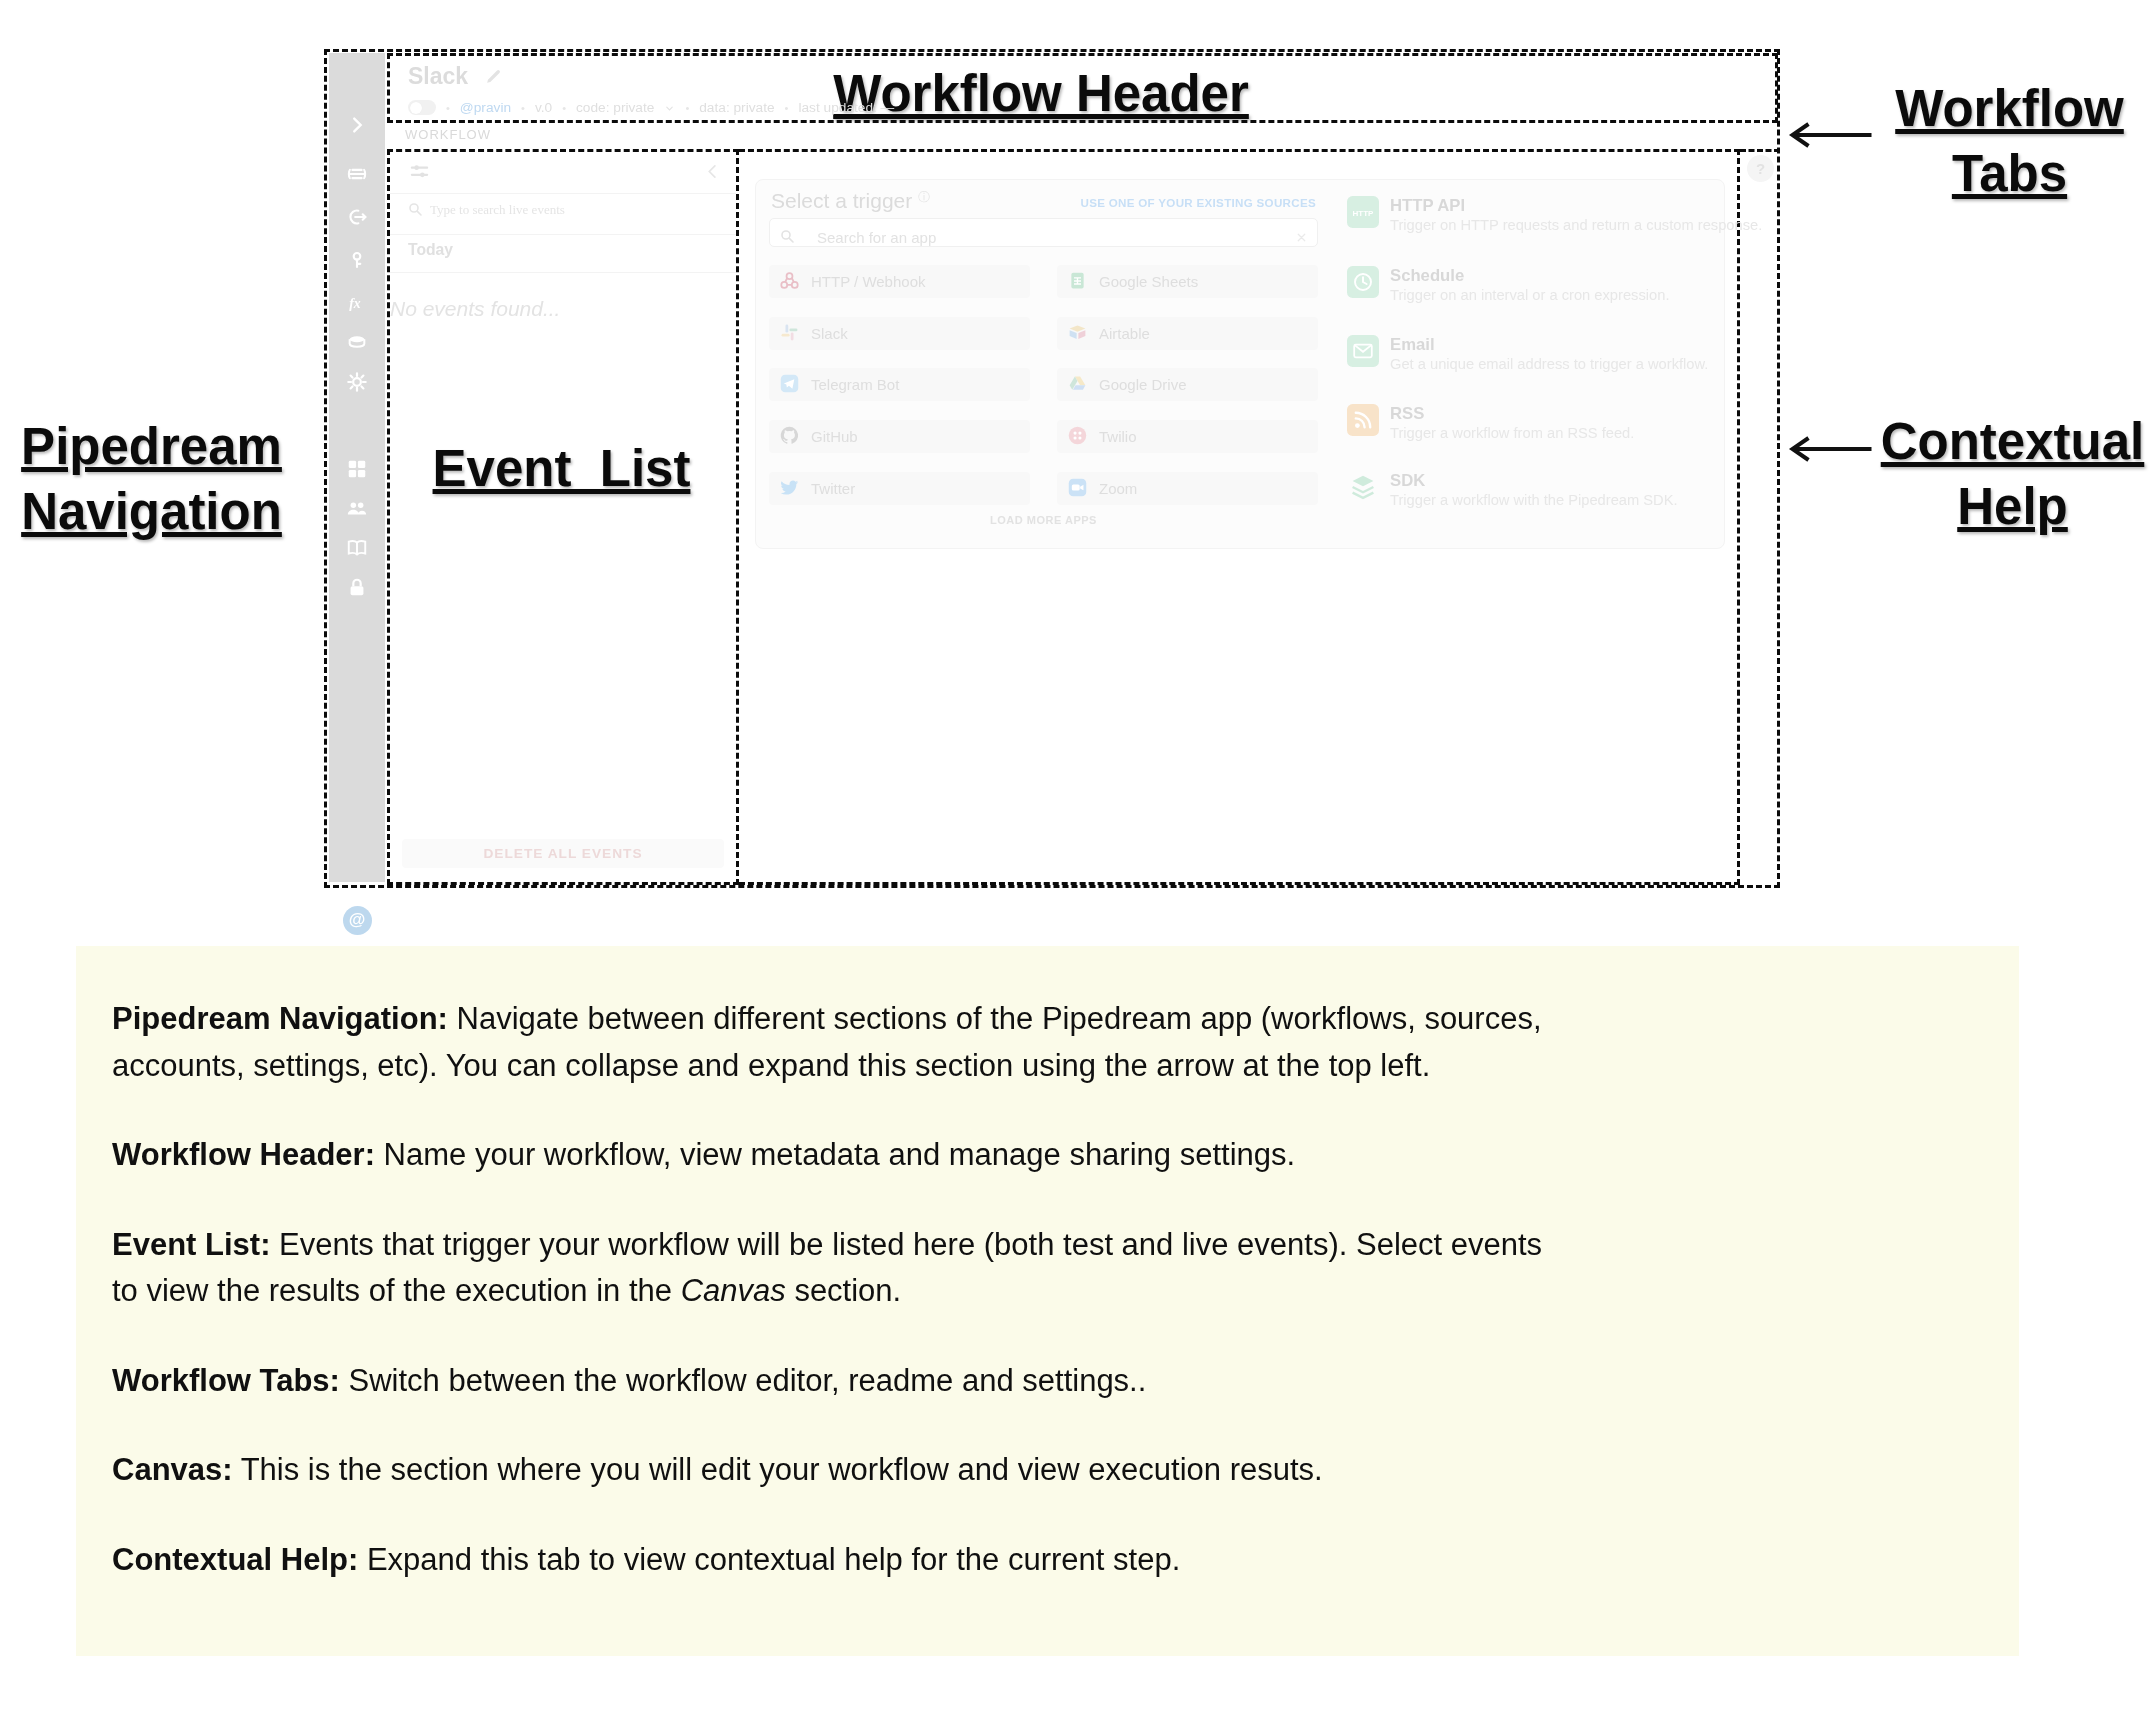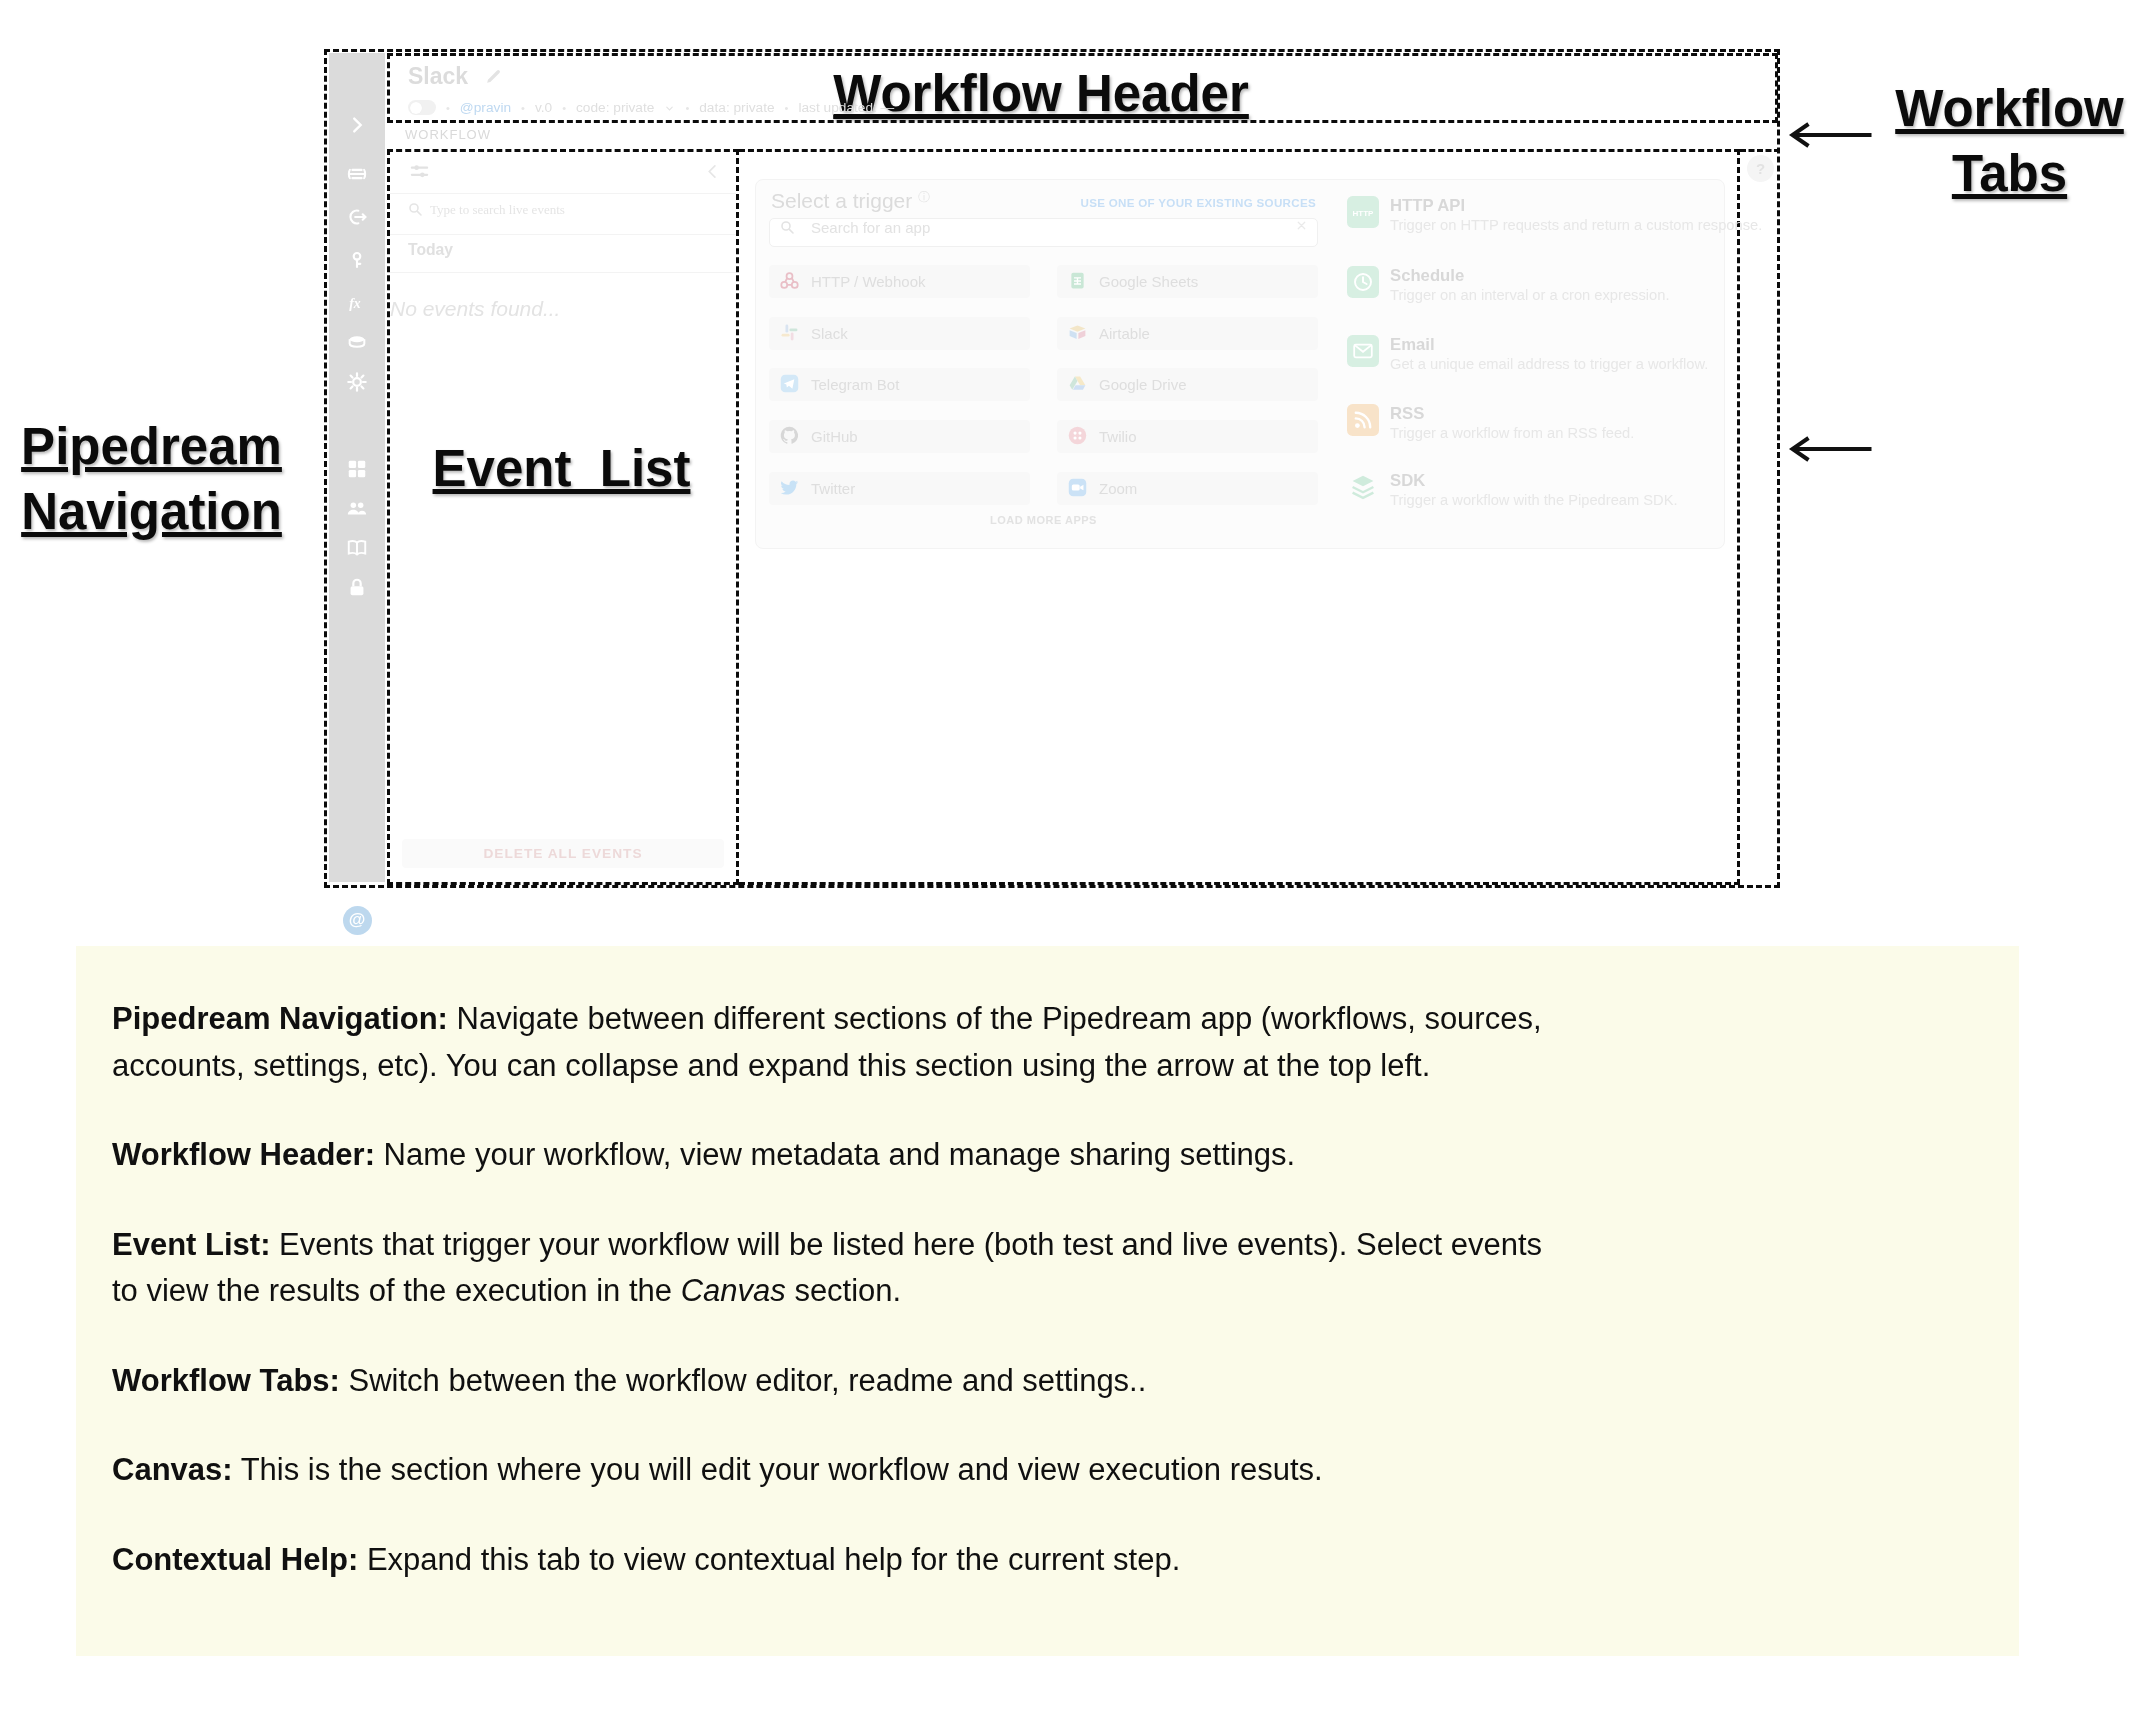--- a/index.html
+++ b/index.html
@@ -67,21 +67,21 @@
   #ev-delete { position:absolute; left:12px; right:12px; top:687px; height:29px; background:#FAFAFA; border-radius:4px;
                text-align:center; line-height:29px; font-size:13.7px; font-weight:bold; letter-spacing:1px; color:#EDD9D9; }
 
   
   #canvas-card { position:absolute; left:16px; top:27px; width:970px; height:370px; background:#FCFCFC;
                  border:1px solid #F3F3F3; border-radius:8px; }
   #cv-title { position:absolute; left:15px; top:9px; font-size:21px; color:#DBDBDB; }
   #cv-title .info { font-size:12px; vertical-align:7px; color:#E6E6E6; }
   #cv-link { position:absolute; right:408px; top:16px; font-size:11.6px; font-weight:bold; letter-spacing:0.3px; color:#C7DFF6; white-space:nowrap; }
   #cv-search { position:absolute; left:13px; top:38px; width:549px; height:29px; border:1px solid #F0F0F0; border-radius:5px;
-               background:#fff; display:flex; align-items:flex-start; padding:0 9px; gap:16px; }
+               background:#fff; display:flex; align-items:flex-end; padding:0 9px; gap:22px; }
   #cv-search .mag { color:#E3E3E3; }
   #cv-search-input { border:none; outline:none; flex:1; font-size:15px; background:transparent; font-family:"Liberation Sans",sans-serif; }
   #cv-search-input::placeholder { color:#E2E2E2; }
   #cv-search .x { color:#EAEAEA; } .x svg { width:13px; height:13px; }
   .app-cell { position:absolute; width:261px; height:33px; background:#F8F8F8; border-radius:4px;
               display:flex; align-items:center; gap:11px; padding:0 10px; }
   .app-cell svg { width:21px; height:21px; flex:none; }
   .app-cell .app-label { font-size:15px; color:#DEDEDE; white-space:nowrap; }
   #cv-loadmore { position:absolute; left:13px; top:334px; width:549px; text-align:center; font-size:11px; font-weight:bold;
                  letter-spacing:0.5px; color:#E2E2E2; }
@@ -104,20 +104,22 @@
 
 <div id="page">
 
   <div class="anno anno-xl" id="workflow-header-label">Workflow Header</div>
   <div class="anno anno-xl" id="pipedream-navigation-label">Pipedream
 Navigation</div>
   <div class="anno anno-xl" id="event-list-label">Event  List</div>
   <div class="anno anno-xl" id="canvas-label">Canvas</div>
   <div class="anno anno-xl" id="workflow-tabs-label">Workflow
 Tabs</div>
+  <div class="anno anno-xl" id="contextual-help-label">Contextual
+Help</div>
 
   <svg class="arrow-svg" id="tabs-arrow" viewBox="0 0 180 60">
     <line x1="170" y1="30" x2="14" y2="30" stroke="#111" stroke-width="8"></line>
     <polyline points="44,8 12,30 44,52" fill="none" stroke="#111" stroke-width="8"></polyline>
   </svg>
   <svg class="arrow-svg" id="help-arrow" viewBox="0 0 180 60">
     <line x1="170" y1="30" x2="14" y2="30" stroke="#111" stroke-width="8"></line>
     <polyline points="44,8 12,30 44,52" fill="none" stroke="#111" stroke-width="8"></polyline>
   </svg>
 

